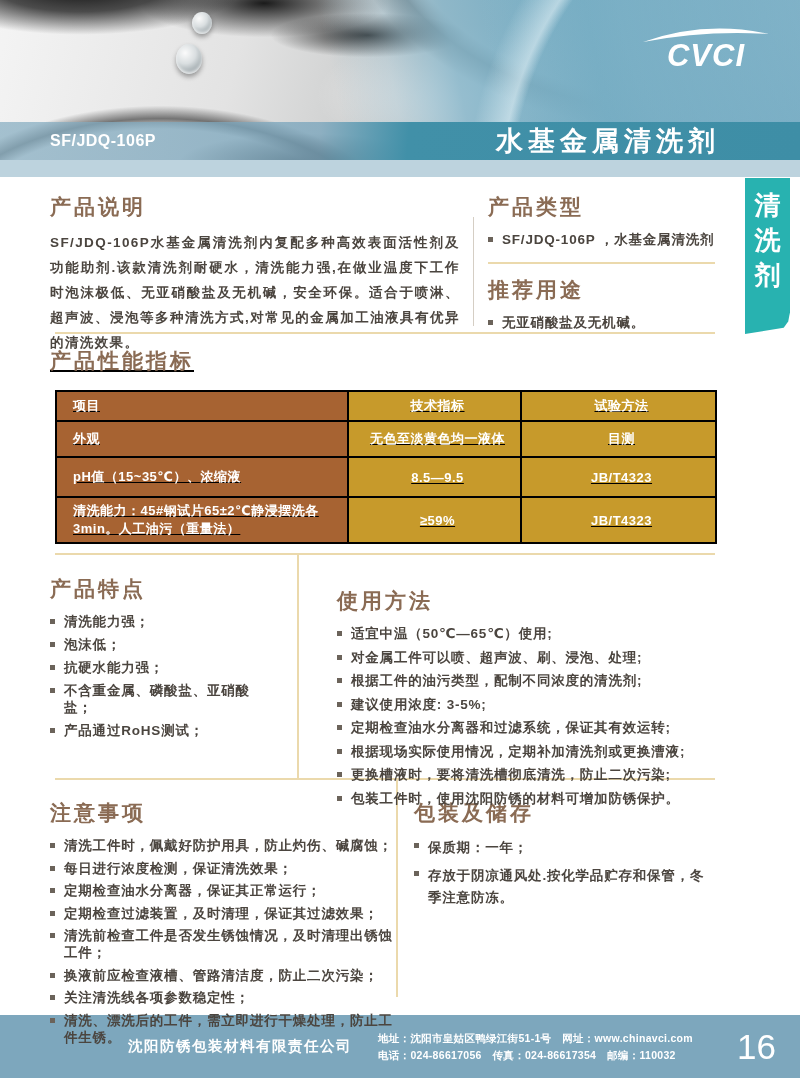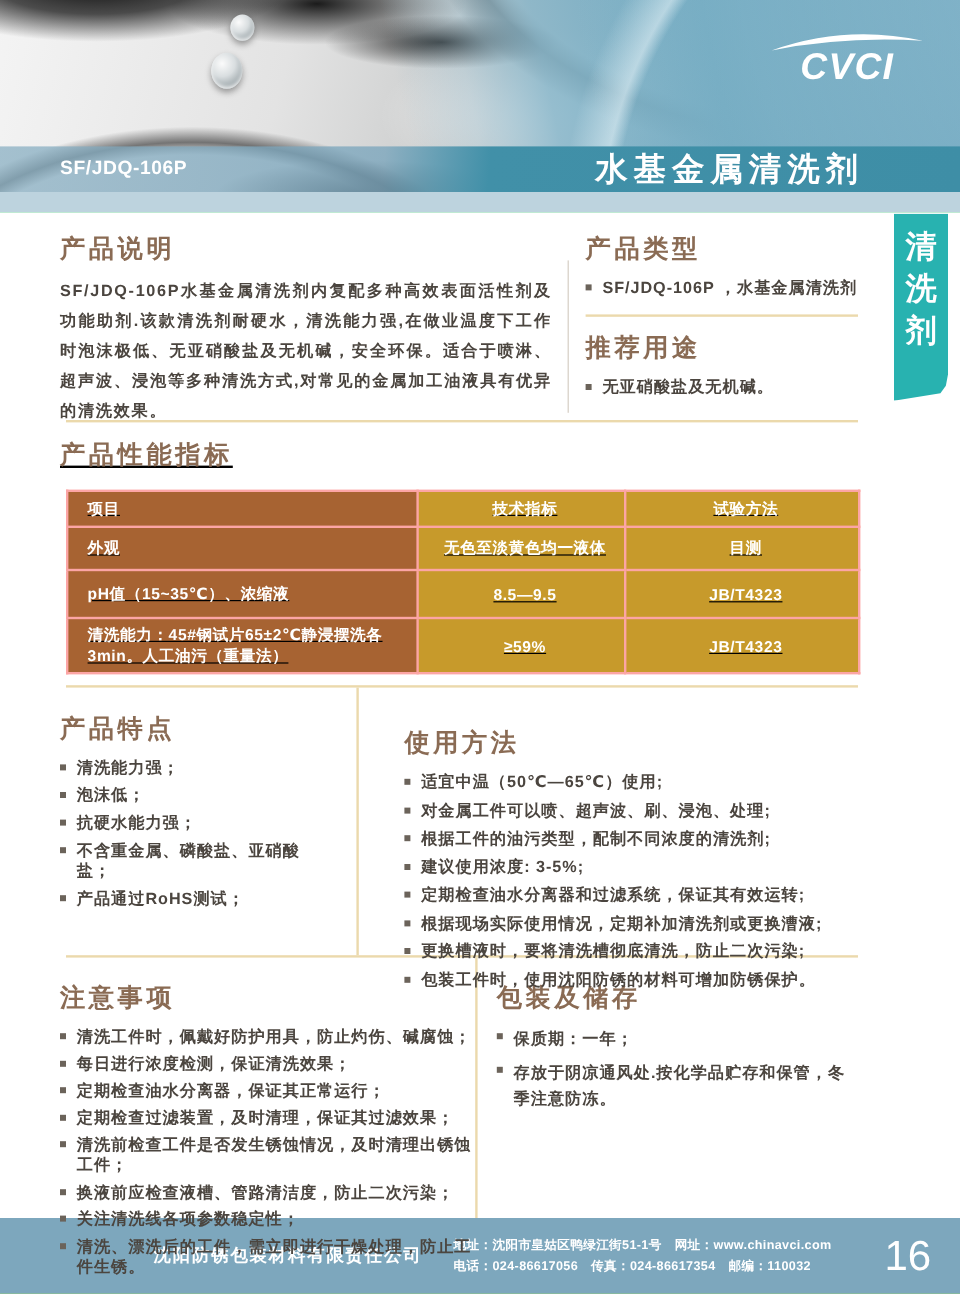--- a/index.html
+++ b/index.html
@@ -1,17 +1,17 @@
 <!DOCTYPE html>
 <html><head>
 <meta charset="utf-8">
 <style>
   * { margin:0; padding:0; box-sizing:border-box; }
   body { background:#888; font-family:"Liberation Sans","DejaVu Sans",sans-serif; }
-  .page { width:800px; height:1078px; margin:0 auto; background:#22c55e; position:relative; overflow:hidden; }
+  .page { width:800px; height:1078px; margin:0 auto; background:#1d4ed8; position:relative; overflow:hidden; }
 
   
   .hero { position:relative; height:160px; overflow:hidden; background:#dfdfdf; }
   .photo { position:absolute; inset:0;
     background:
       radial-gradient(ellipse 240px 70px at 10% -8%, rgba(5,5,5,.95) 0%, rgba(20,20,20,.75) 35%, transparent 68%),
       radial-gradient(ellipse 200px 55px at 33% 2%, rgba(5,5,5,.9) 0%, transparent 62%),
       radial-gradient(ellipse 150px 34px at 46% 22%, rgba(10,10,10,.85) 0%, transparent 65%),
       radial-gradient(ellipse 190px 45px at 38% 102%, rgba(25,25,25,.85) 0%, transparent 66%),
       radial-gradient(ellipse 420px 260px at 20% 170%, transparent 55%, rgba(0,0,0,.5) 59%, transparent 64%),
@@ -51,33 +51,33 @@
 
   .sec-title { color:#8a6b54; font-size:21px; font-weight:700; letter-spacing:3px; }
   .body-text { color:#4b453f; font-size:13.5px; font-weight:600; line-height:25px; letter-spacing:1.4px; text-align:justify; }
   ul.blist { list-style:none; }
   ul.blist li { position:relative; padding-left:14px; color:#4b453f; font-size:13.5px; font-weight:600; letter-spacing:.8px; line-height:17px; }
   ul.blist li::before { content:''; position:absolute; left:0; top:6px; width:5px; height:5px; background:#6b635a; }
 
   .hline { height:2px; background:#ebd9ac; margin-left:55px; width:660px; }
 
   
-  .sec-a { height:173px; display:flex; }
+  .sec-a { height:155px; display:flex; }
   .col-desc { width:460px; padding:16px 0 0 50px; }
   .col-desc .sec-title { margin-bottom:9px; }
   .vdiv-gray { width:1px; background:#d5cec4; margin:40px 0 6px 13px; }
   .col-type { flex:1; padding:16px 85px 0 14px; }
   .col-type .sec-title { margin-bottom:10px; }
   .hline-col { height:2px; background:#ebd9ac; margin:14px 0 12px 0; }
 
   
   .sec-b { height:219px; padding:13px 0 0 0;text-decoration:underline; }
   .sec-b .sec-title { margin-left:50px; }
   table.perf { border-collapse:collapse; margin:15px 0 0 55px; width:660px; table-layout:fixed; }
-  table.perf td { border:2px solid #fca5a5; color:#fff; font-size:13px; font-weight:600; letter-spacing:.5px;
+  table.perf td { border:2px solid #000000; color:#fff; font-size:13px; font-weight:600; letter-spacing:.5px;
     padding:4px 10px 4px 16px; vertical-align:middle; }
   td.c-brown { background:#a76332; text-align:left; }
   td.c-gold  { background:#c79a2b; text-align:center; padding-left:6px; }
   tr.r-head td { height:30px; } tr.r1 td { height:36px; } tr.r2 td { height:40px; } tr.r3 td { height:45px; }
 
   
   .sec-c { height:223px; display:flex;gap:20px; }
   .c-left  { width:277px; padding:20px 0 0 50px; }
   .vdiv-tan { width:2px; background:#ebd9ac; }
   .c-right { flex:1; padding:20px 85px 0 18px;margin-top:12px; }

